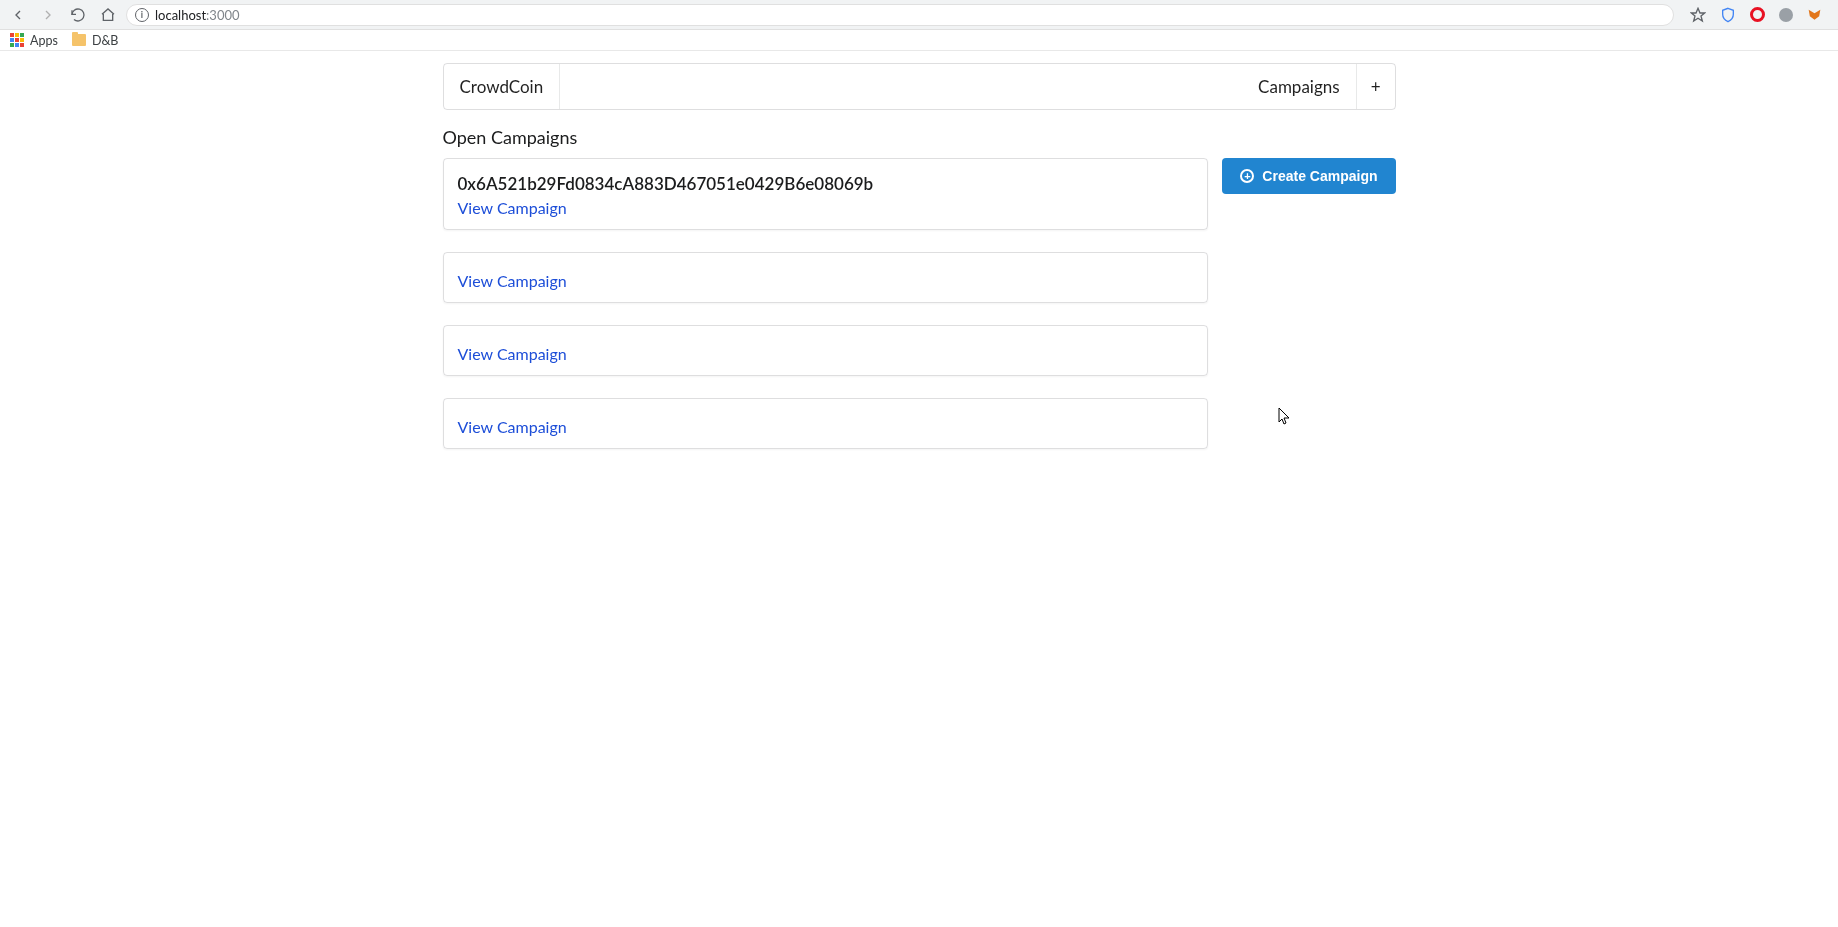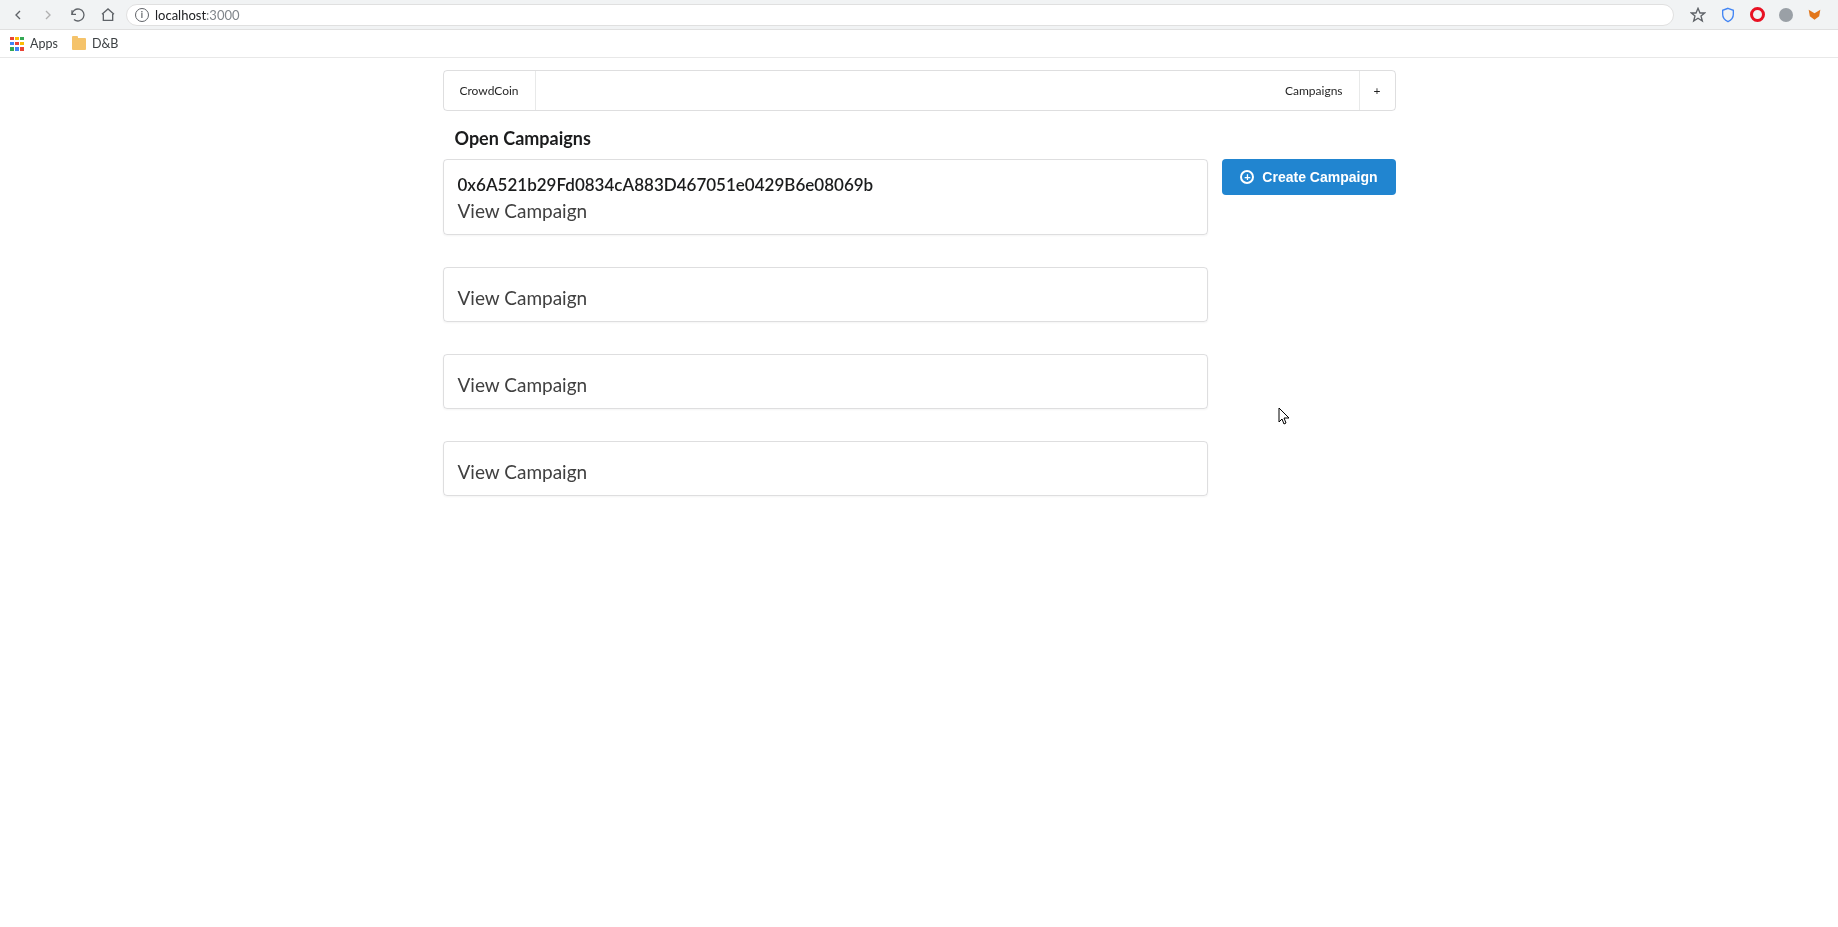--- a/index.html
+++ b/index.html
@@ -29,58 +29,58 @@
     background:#fff; border:1px solid #e0e0e0; border-radius:12px;
     padding:0 8px; gap:6px; font-size:13px; color:#202124;
     margin-right:6px;
   }
   .addr-bar .info-icon { width:14px; height:14px; border:1.2px solid #5f6368; border-radius:50%; display:flex; align-items:center; justify-content:center; font-size:9px; font-weight:bold; color:#5f6368;}
   .addr-text .dim { color:#80868b; }
   .chrome-right { display:flex; align-items:center; gap:14px; padding-right:10px;}
   .ext-dot { width:14px; height:14px; border-radius:50%; }
 
   .bookmarks-bar {
-    display:flex; align-items:center; height:28px; background:#fff;
+    display:flex; align-items:center; height:21px; background:#fff;
     border-bottom:1px solid #e8e8e8; padding:4px 10px; gap:14px; font-size:12.5px; color:#3c4043;
   }
   .apps-grid {
     width:14px; height:14px; display:grid; grid-template-columns:repeat(3,1fr); grid-template-rows:repeat(3,1fr); gap:1.5px;
   }
   .apps-grid span { background:#f4b400; }
   .apps-grid span:nth-child(1){background:#ea4335;} .apps-grid span:nth-child(2){background:#fbbc05;} .apps-grid span:nth-child(3){background:#34a853;}
   .apps-grid span:nth-child(4){background:#4285f4;} .apps-grid span:nth-child(5){background:#ea4335;} .apps-grid span:nth-child(6){background:#fbbc05;}
   .apps-grid span:nth-child(7){background:#34a853;} .apps-grid span:nth-child(8){background:#4285f4;} .apps-grid span:nth-child(9){background:#ea4335;}
   .bm-item { display:flex; align-items:center; gap:6px; }
   .folder-icon { width:14px; height:12px; background:#f5c36a; border-radius:1px; position:relative;}
   .folder-icon::before{content:"";position:absolute;top:-2px;left:0;width:6px;height:3px;background:#f5c36a;border-radius:1px 1px 0 0;}
 
   
   .page-wrap { max-width:953px; margin: 12px auto 0; padding:0 0 40px; }
   .menu {
     display:flex; border:1px solid rgba(34,36,38,.15); border-radius:4px;
-    font-size:12px;
+    font-size:17px;
     align-items:center;
   }
   .menu-item {
     padding:12px 16px; color:rgba(0,0,0,.87);
     border-right:1px solid rgba(34,36,38,.1);
   }
   .menu-item.plus { padding:12px 14px; }
   .menu-spacer { flex:1; border-right:1px solid rgba(34,36,38,.1);}
   .menu .menu-item:last-child { border-right:none; }
 
-  .heading { font-size:18px; font-weight:700; margin:16px 12px 10px; color:#1b1c1d;}
+  .heading { font-size:18px; font-weight:400; margin:16px 0 10px; color:#1b1c1d;}
   .layout { display:flex; gap:14px; align-items:flex-start;}
   .cards { flex:1; }
   .card {
     border:1px solid rgba(34,36,38,.15); border-radius:4px; padding:14px 14px 12px;
-    margin-bottom:32px; box-shadow:0 1px 2px rgba(34,36,38,.05);
+    margin-bottom:22px; box-shadow:0 1px 2px rgba(34,36,38,.05);
   }
   .card-addr { font-size:17px; font-weight:600; color:#1b1c1d; word-break:break-all; }
-  .card-link { display:inline-block; margin-top:4px; color:#404040; font-size:19px; text-decoration:none;}
+  .card-link { display:inline-block; margin-top:4px; color:#1d4ed8; font-size:16px; text-decoration:none;}
   .btn-primary {
     display:inline-flex; align-items:center; gap:8px;
     background:#2185d0; color:#fff; font-weight:700;
     border:none; border-radius:4px; padding:10px 18px; font-size:14px; cursor:pointer;
     white-space:nowrap;
   }
   .plus-circle {
     width:14px; height:14px; border:2px solid #fff; border-radius:50%;
     display:flex; align-items:center; justify-content:center; font-size:11px; line-height:1; font-weight:900;
   }

